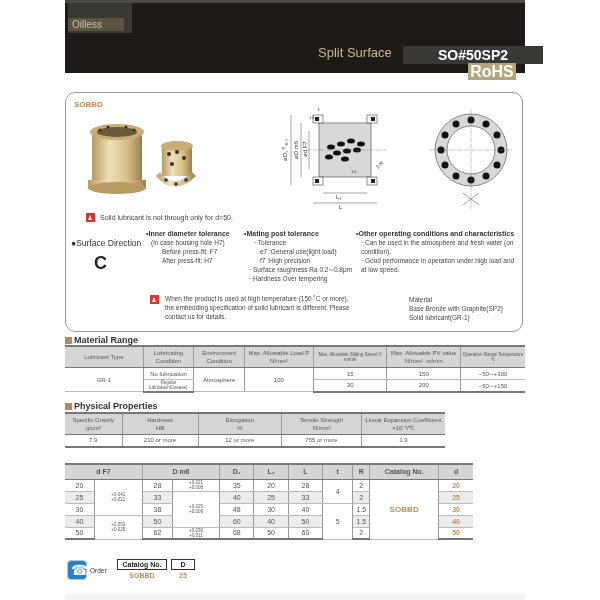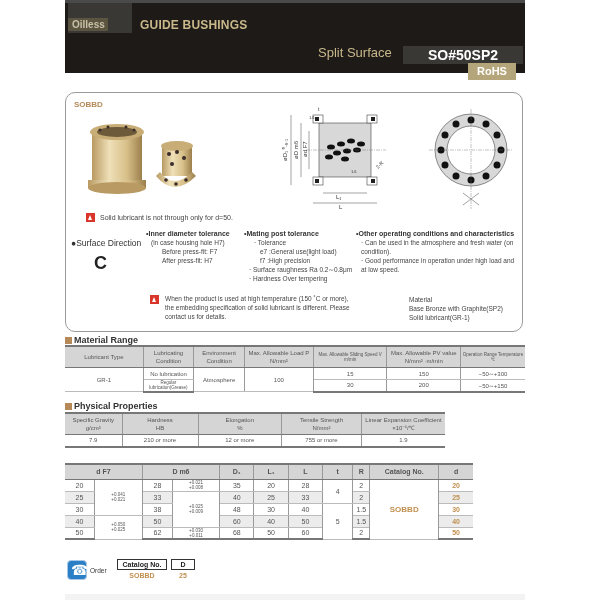--- a/index.html
+++ b/index.html
@@ -3,26 +3,26 @@
 <meta charset="utf-8">
 <style>
   * { box-sizing: border-box; margin: 0; padding: 0; }
   html, body { width: 600px; height: 600px; background: #ffffff; overflow: hidden; }
   body { font-family: "Liberation Sans", sans-serif; color: #333; position: relative; }
 
   
   .header { position: absolute; left: 65px; top: 0; width: 460px; height: 73px; background: #1e1a18; }
   .header-topstrip { position: absolute; left: 0; top: 0; width: 460px; height: 3px; background: #4a4a4a; }
   .brand-box { position: absolute; left: 3px; top: 3px; width: 64px; height: 30px; background: #3a3835; }
-  .brand-label { position: absolute; left: 3px; top: 18px; width: 40px; height: 13px; background: #5b5440; color: #c9c2a8; font-size: 10px; line-height: 13px; padding-left: 4px; font-weight: bold; }
+  .brand-label { position: absolute; left: 3px; top: 18px; width: 56px; height: 13px; background: #5b5440; color: #c9c2a8; font-size: 10px; line-height: 13px; padding-left: 4px; }
   .cat-label { position: absolute; left: 75px; top: 18px; color: #c9b88a; font-size: 12px; font-weight: bold; letter-spacing: 0.2px; }
   .main-title { position: absolute; left: 5px; top: 36px; color: #c9b88a; font-size: 29px; font-weight: bold; letter-spacing: 0.3px; line-height: 32px; }
   .sub-title { position: absolute; left: 253px; top: 45px; color: #c9b88a; font-size: 13px; }
-  .code-box { position: absolute; left: 338px; top: 46px; width: 120px; height: 18px; background: #3a3835; color: #ffffff; font-weight: bold; font-size: 14px; text-align: center; line-height: 18px; }
-  .rohs { position: absolute; left: 468px; top: 63px; width: 48px; height: 17px; background: #b5a57a; color: #fff; font-size: 11px; font-weight: bold; text-align: center; line-height: 17px; }
+  .code-box { position: absolute; left: 338px; top: 46px; width: 140px; height: 18px; background: #3a3835; color: #ffffff; font-weight: bold; font-size: 14px; text-align: center; line-height: 18px; }
+  .rohs { position: absolute; left: 468px; top: 63px; width: 48px; height: 17px; background: #b5a57a; color: #fff; font-size: 16px; font-weight: bold; text-align: center; line-height: 17px; }
 
   
   .panel { position: absolute; left: 65px; top: 92px; width: 458px; height: 240px; border: 1px solid #9b9b9b; border-radius: 10px; background: #fff; }
   .panel-tag { position: absolute; left: 8px; top: 7px; font-size: 8px; font-weight: bold; color: #b58a58; }
 
   .photo { position: absolute; left: 18px; top: 25px; width: 130px; height: 85px; }
   .drawing { position: absolute; left: 215px; top: 8px; width: 260px; height: 120px; }
 
   .note1 { position: absolute; left: 20px; top: 120px; font-size: 7px; color: #444; display: flex; align-items: center; }
   .warn-icon { display: inline-block; width: 9px; height: 9px; background: #d9352a; position: relative; margin-right: 5px; flex-shrink: 0; }
@@ -75,21 +75,20 @@
   .order-val { position: absolute; top: 14px; font-size: 7px; font-weight: bold; color: #c09050; text-align: center; }
   .bottom-bar { position: absolute; left: 65px; top: 594px; width: 460px; height: 6px; background: #f3f3f3; }
 </style>
 </head>
 <body>
 
 <div class="header">
   <div class="header-topstrip"></div>
   <div class="brand-box"></div>
   <div class="brand-label">Oilless</div>
-  <div class="cat-label">GUIDE BUSHINGS</div>
   <div class="sub-title">Split Surface</div>
   <div class="code-box">SO#50SP2</div>
 </div>
 <div class="rohs">RoHS</div>
 
 <div class="panel">
   <div class="panel-tag">SOBBD</div>
 
   <svg class="photo" viewBox="0 0 130 85">
     <defs>

